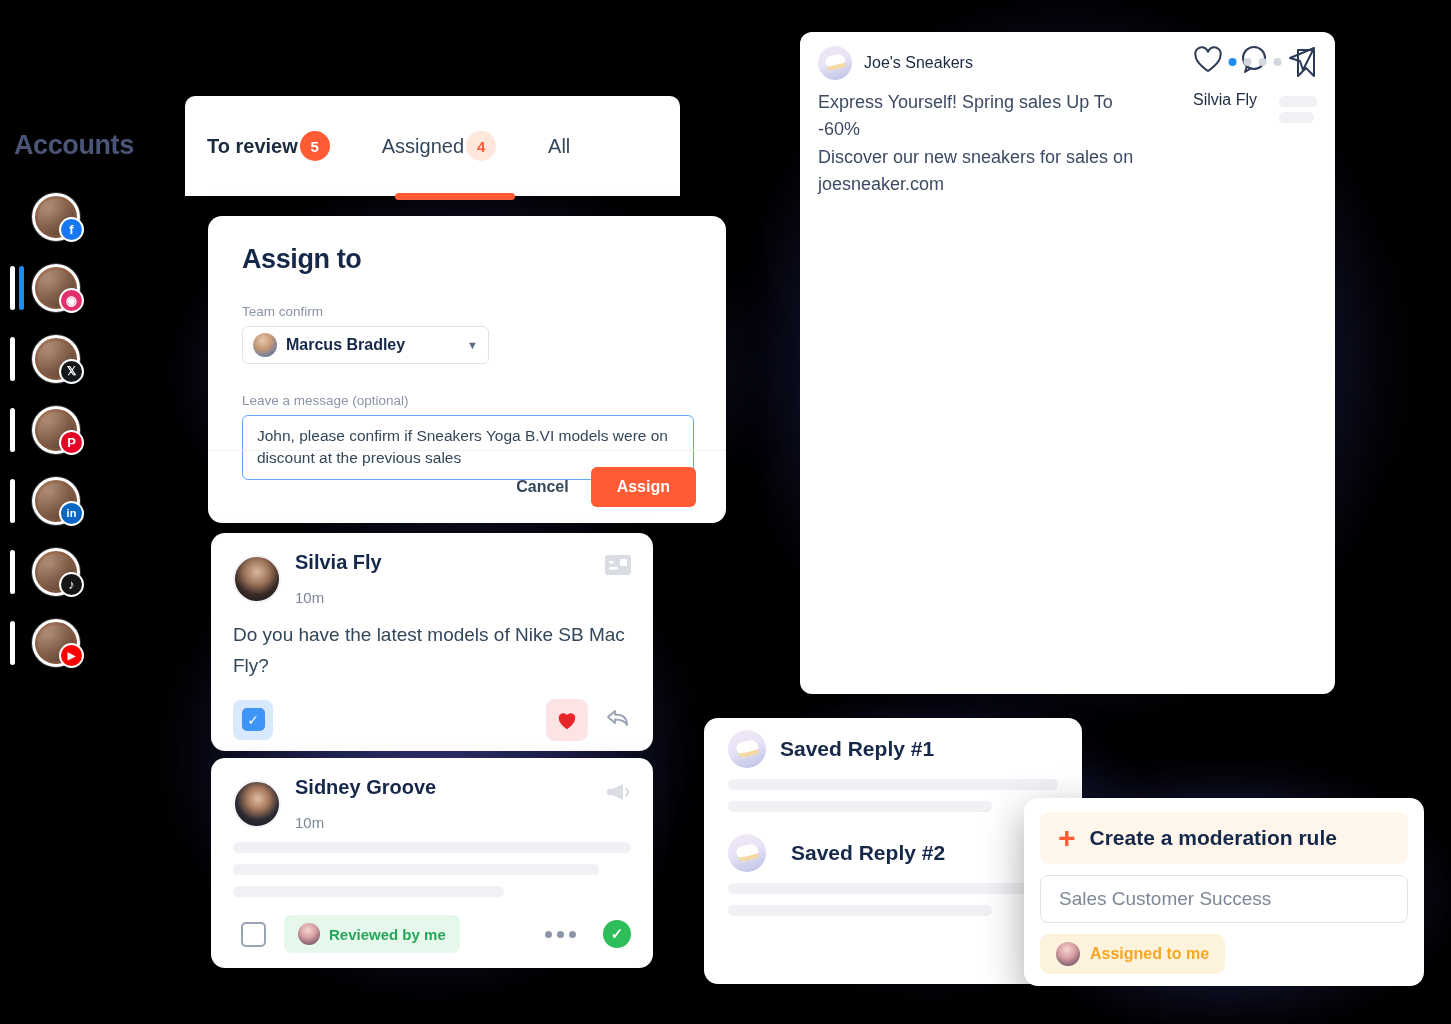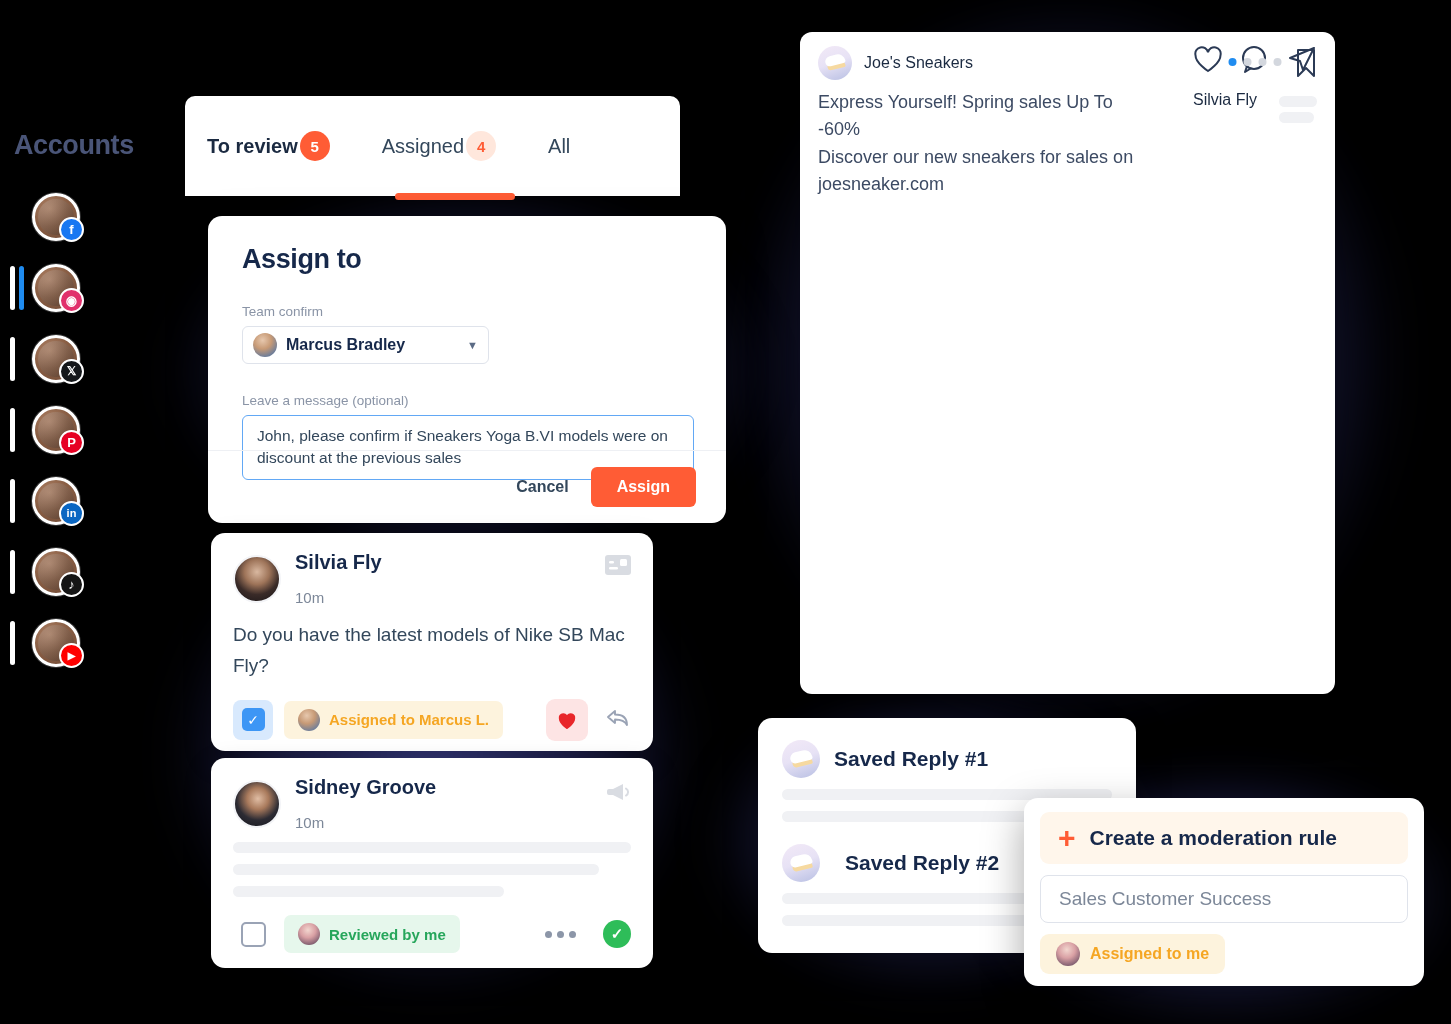--- a/index.html
+++ b/index.html
@@ -159,22 +159,22 @@
   .dotrow { position:absolute; left:50%; top:26px; transform:translateX(-50%); display:flex; gap:7px; }
   .dotrow i { width:8px; height:8px; border-radius:50%; background:#d3d7de; display:block; }
   .dotrow i.on { background:#1f8cf0; }
   .bookmark { position:absolute; right:18px; top:16px; }
   .foot-user { display:flex; align-items:flex-start; gap:22px; margin-top:14px; }
   .foot-user .uname { font-size:16px; color:#1b2a41; white-space:nowrap; }
   .foot-sk { flex:1; }
   .foot-sk .skel { margin-top:5px; }
 
   
-  #saved { left:758px; top:718px; width:378px; height:235px;
-    border-radius:14px; padding:22px 24px; box-shadow:0 12px 34px rgba(0,0,0,0.3); }
+  #saved { left:704px; top:718px; width:378px; height:266px;
+    border-radius:14px; padding:12px 24px; box-shadow:0 12px 34px rgba(0,0,0,0.3); }
   .sr-row { display:flex; align-items:center; gap:14px; }
   .sr-av { width:38px; height:38px; border-radius:50%;
     background:linear-gradient(160deg,#f2e9f7 0%,#e7e2f5 48%,#b8bfe3 100%); flex:none; position:relative; overflow:hidden; }
   .sr-av::before{ content:""; position:absolute; left:8px; top:11px; width:22px; height:11px;
     background:#fff; border-radius:10px 13px 4px 8px; transform:rotate(-14deg); box-shadow:0 5px 0 -1px #f6d9a0; }
   .sr-title { font-size:21px; font-weight:700; color:#16284a; }
   .sr-sk1 { width:100%; } .sr-sk2 { width:80%; }
 
   
   #modrule { left:1024px; top:798px; width:400px; height:188px;
@@ -298,24 +298,20 @@
             <rect x="4" y="12" width="9" height="2.4" rx="1.2" fill="#ffffff"></rect>
             <rect x="4" y="6" width="5" height="2.4" rx="1.2" fill="#ffffff"></rect>
             <rect x="15" y="4" width="7" height="7" rx="1.5" fill="#ffffff"></rect>
           </svg>
       </span>
     </div>
     <div class="ctext">Do you have the latest models of Nike SB Mac Fly?</div>
     <div class="cfoot">
       <div class="chk-wrap on">
         <div class="chk on">✓</div>
-      </div>
-      <div class="pill pill-assigned">
-        <span class="pav"></span>
-        <span>Assigned to Marcus L.</span>
       </div>
       <div class="spacer"></div>
       <div class="heart-btn">
         <svg width="22" height="20" viewBox="0 0 24 22">
             <path d="M12 21s-9-5.6-9-12A5 5 0 0 1 12 5.6 5 5 0 0 1 21 9c0 6.4-9 12-9 12z" fill="#e8262a"></path>
           </svg>
       </div>
       <span class="reply-ic">
         <svg width="26" height="22" viewBox="0 0 26 22">
             <path d="M10 4 L3 10 L10 16 L10 12.5 C16.5 12.5 20 14 22 18 C22 10.5 17.5 7.5 10 7.5 Z" fill="none" stroke="#9aa3b5" stroke-width="1.9" stroke-linejoin="round"></path>

